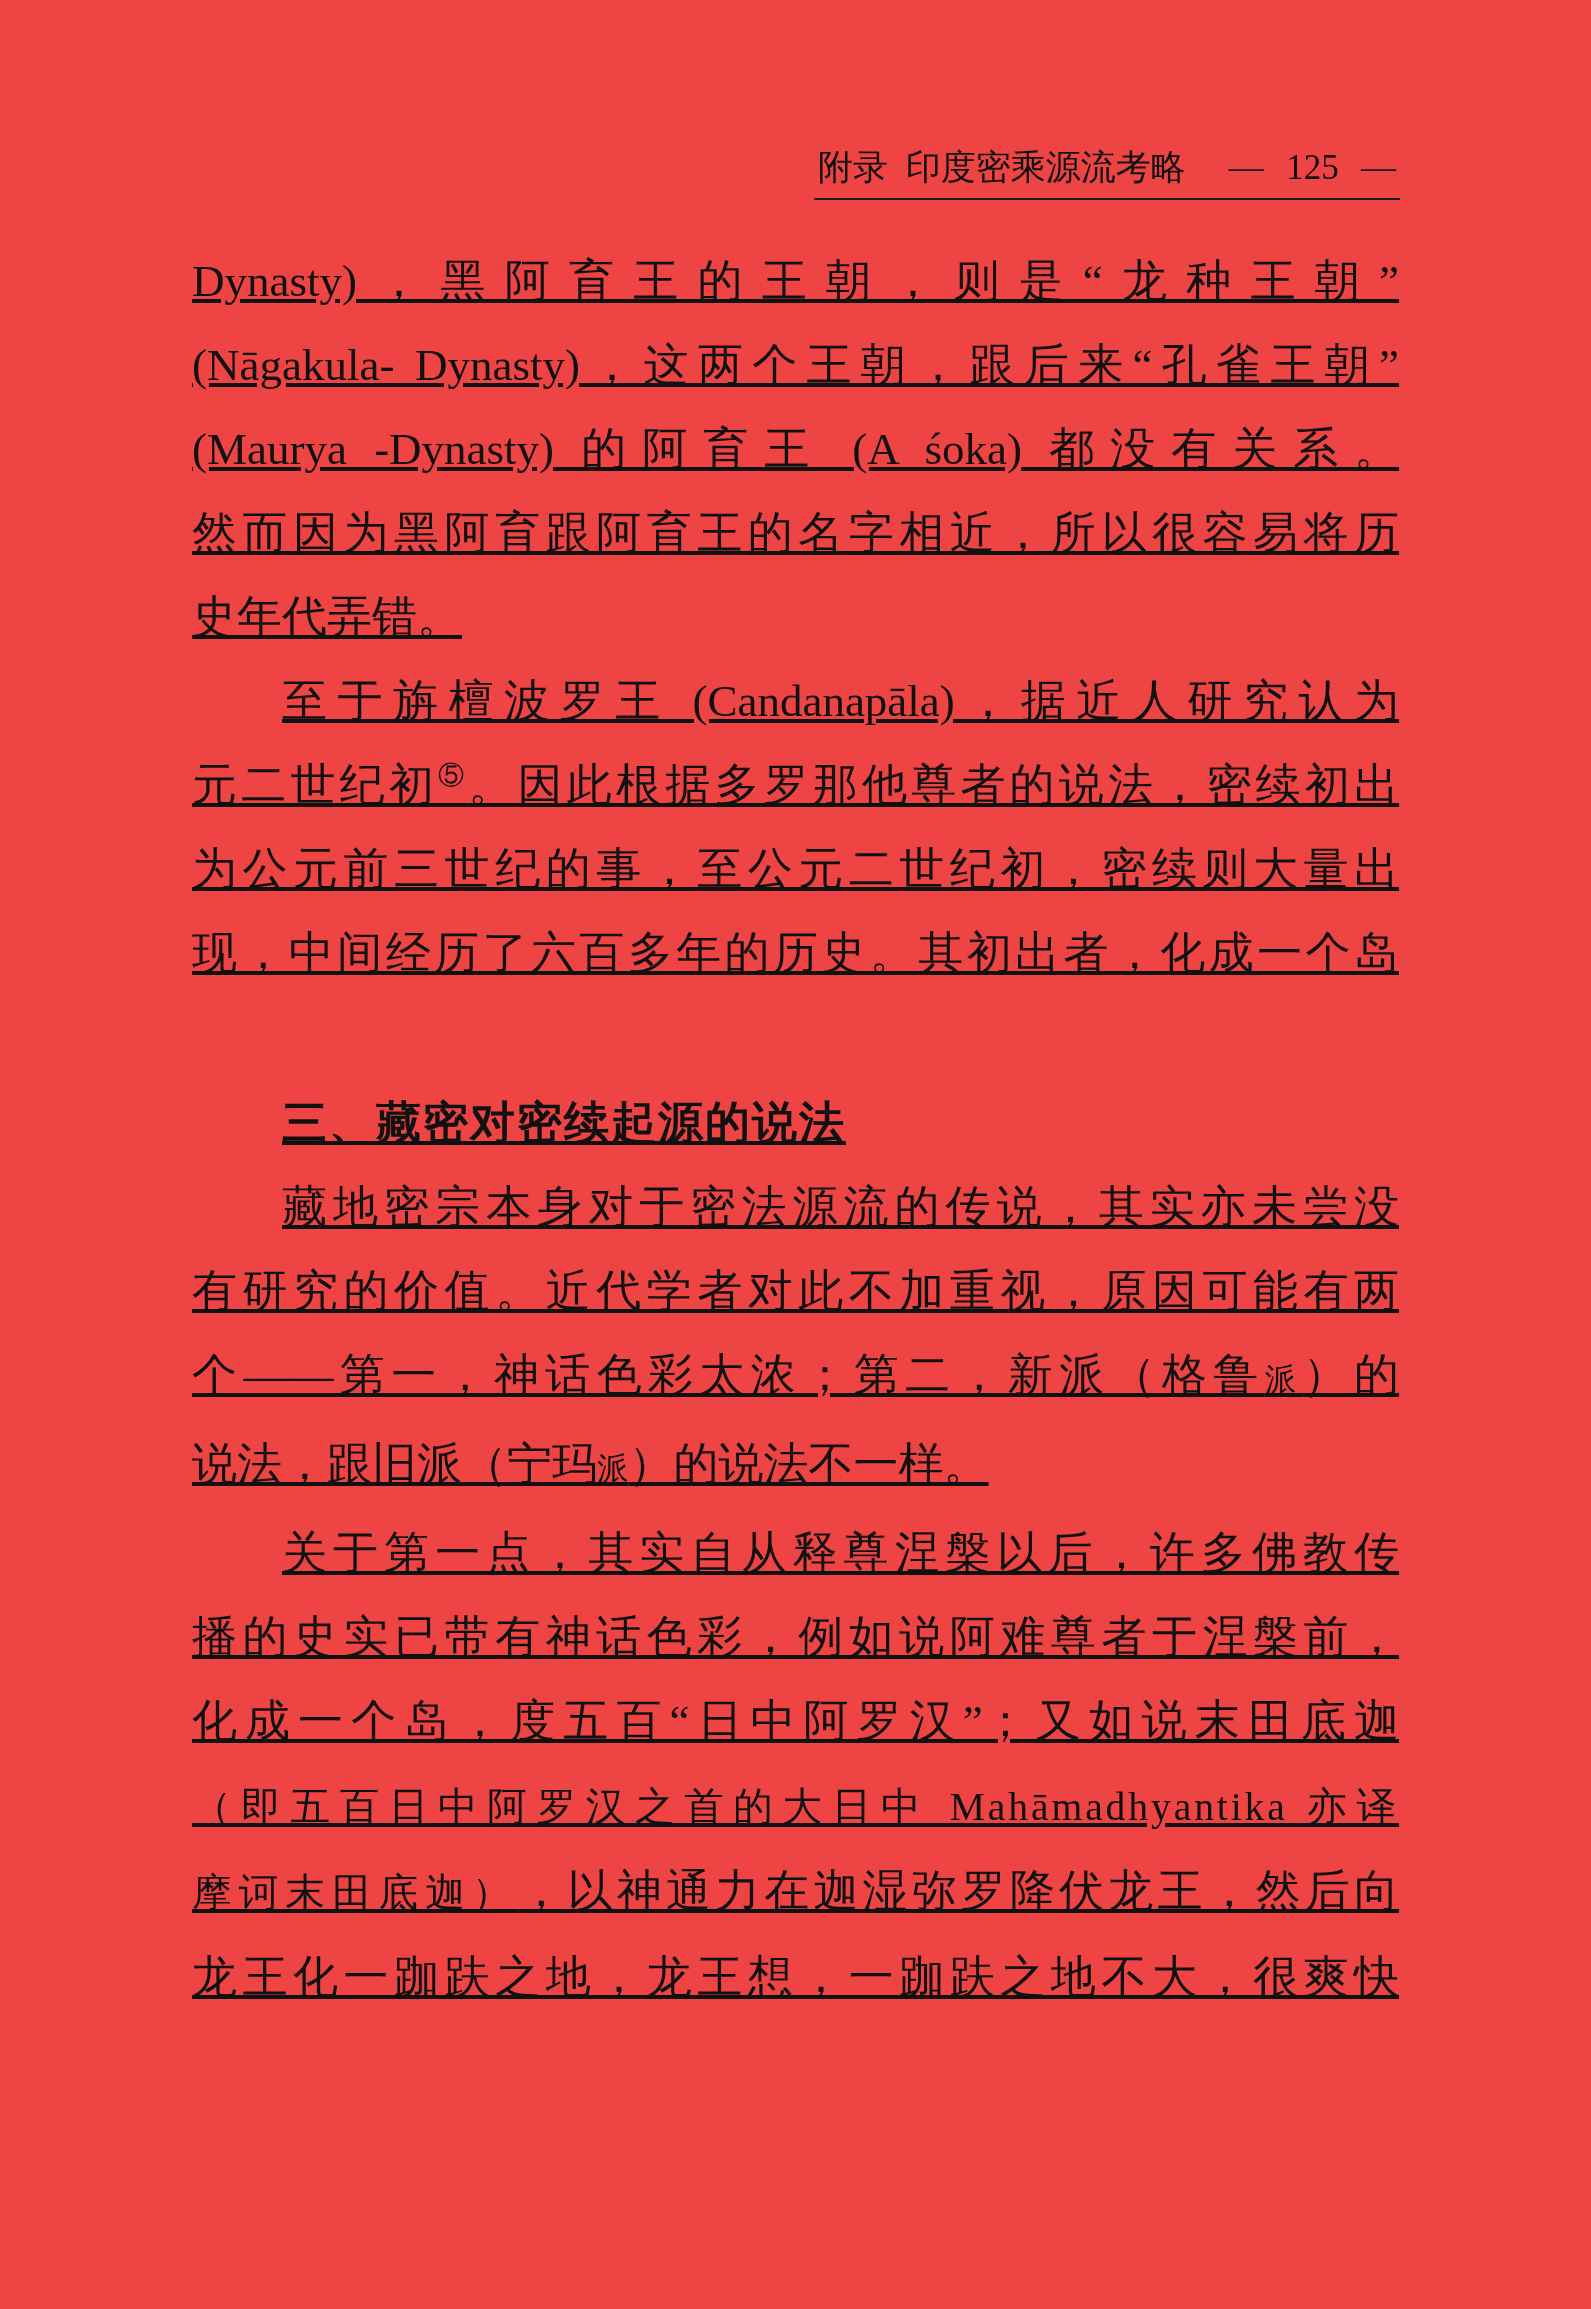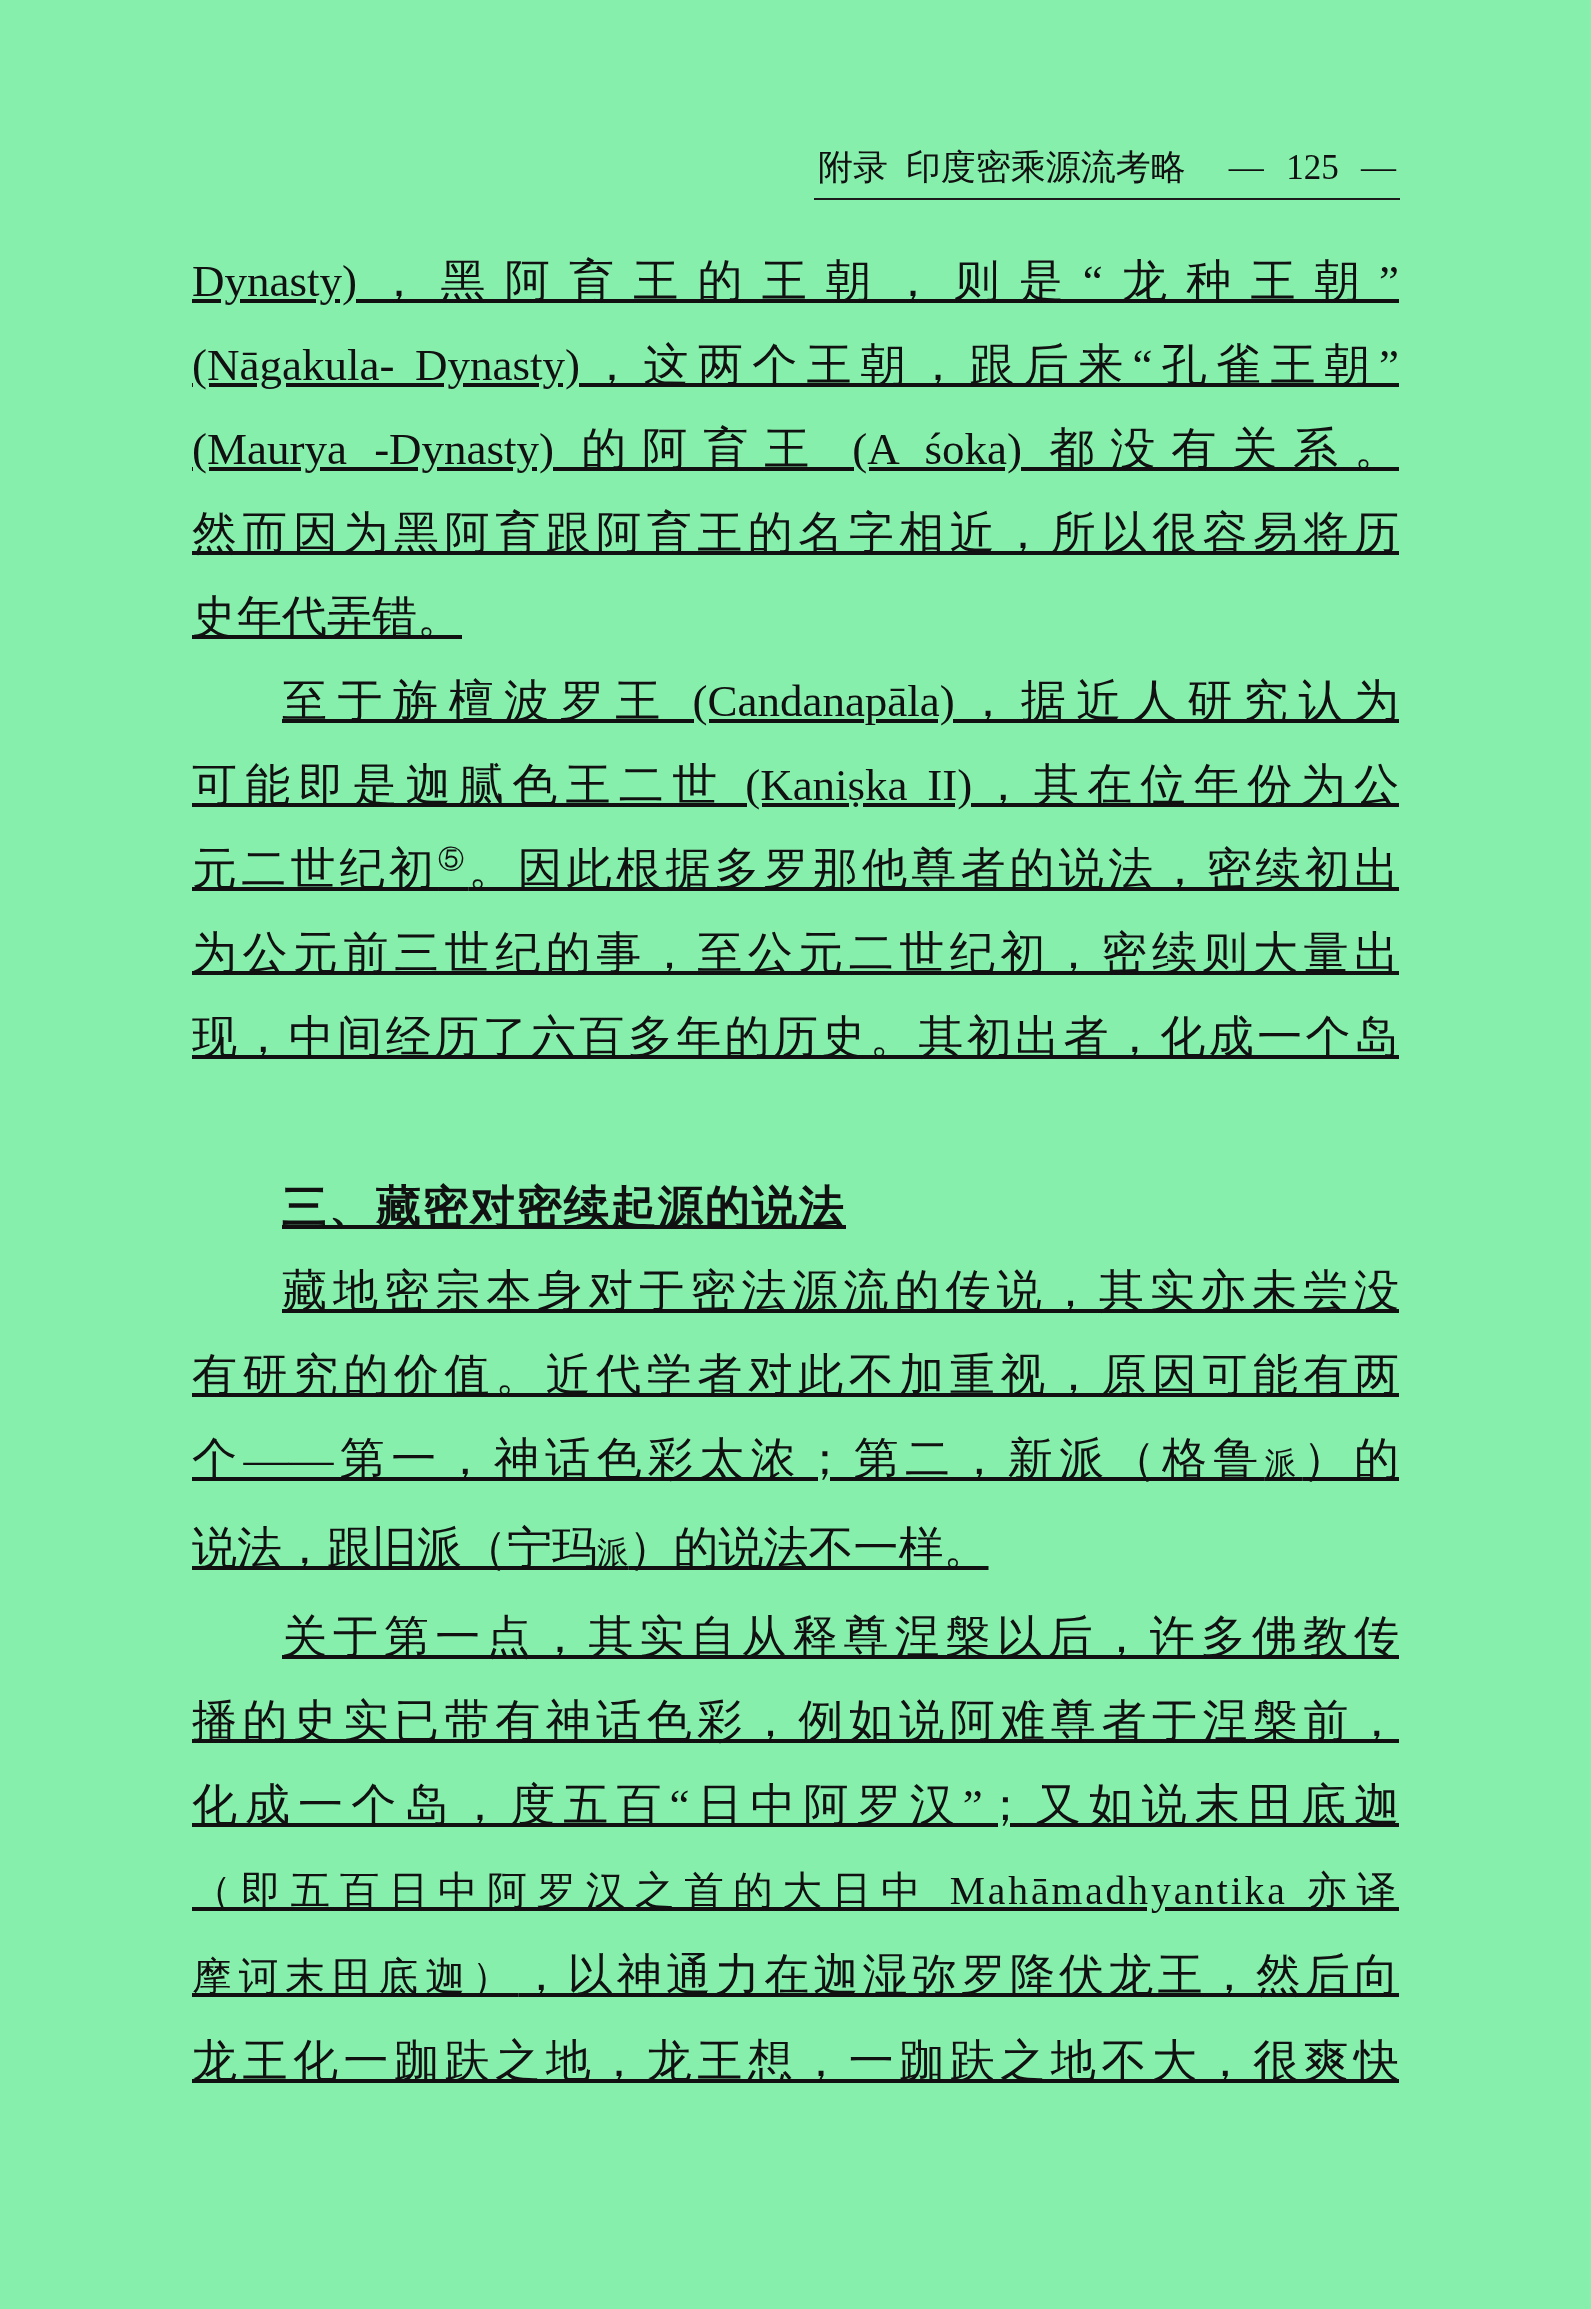--- a/index.html
+++ b/index.html
@@ -56,34 +56,33 @@
     letter-spacing:2px;
   }
   .seg-normal{}
   .seg-small{font-size:0.70em;}
   .seg-sup{font-size:0.58em; vertical-align:super; line-height:0;}
   .seg-kai{font-size:0.88em; letter-spacing:2.9px;}
 </style>
 </head>
 <body>
 
-<div class="book-page" style="background: #86efac; color: rgb(17, 17, 17);">
+<div class="book-page" style="background: #ef4444; color: rgb(17, 17, 17);">
 
   <div class="page-header">
     <span class="hdr-section">附录</span><span class="hdr-title">印度密乘源流考略</span><span class="hdr-page">— 125 —</span>
   </div>
 
   <div class="page-body">
       <div class="line just"><span class="seg-normal">Dynasty)，黑阿育王的王朝，则是“龙种王朝”</span></div>
       <div class="line just"><span class="seg-normal">(Nāgakula- Dynasty)，这两个王朝，跟后来“孔雀王朝”</span></div>
       <div class="line just"><span class="seg-normal">(Maurya -Dynasty) 的阿育王 (A śoka) 都没有关系。</span></div>
       <div class="line just"><span class="seg-normal">然而因为黑阿育跟阿育王的名字相近，所以很容易将历</span></div>
       <div class="line nojust"><span class="seg-normal">史年代弄错。</span></div>
       <div class="line indent just"><span class="seg-normal">至于旃檀波罗王 (Candanapāla)，据近人研究认为</span></div>
-      <div class="line just"><span class="seg-normal">可能即是迦腻色王二世 (Kaniṣka II)，其在位年份为公</span></div>
       <div class="line just"><span class="seg-normal">元二世纪初</span><span class="seg-sup">⑤</span><span class="seg-normal">。因此根据多罗那他尊者的说法，密续初出</span></div>
       <div class="line just"><span class="seg-normal">为公元前三世纪的事，至公元二世纪初，密续则大量出</span></div>
       <div class="line just"><span class="seg-normal">现，中间经历了六百多年的历史。其初出者，化成一个岛</span></div>
       <div class="line heading indent nojust"><span class="seg-normal">三、藏密对密续起源的说法</span></div>
       <div class="line indent just"><span class="seg-normal">藏地密宗本身对于密法源流的传说，其实亦未尝没</span></div>
       <div class="line just"><span class="seg-normal">有研究的价值。近代学者对此不加重视，原因可能有两</span></div>
       <div class="line just"><span class="seg-normal">个——第一，神话色彩太浓；第二，新派（格鲁</span><span class="seg-small">派</span><span class="seg-normal">）的</span></div>
       <div class="line nojust"><span class="seg-normal">说法，跟旧派（宁玛</span><span class="seg-small">派</span><span class="seg-normal">）的说法不一样。</span></div>
       <div class="line indent just"><span class="seg-normal">关于第一点，其实自从释尊涅槃以后，许多佛教传</span></div>
       <div class="line just"><span class="seg-normal">播的史实已带有神话色彩，例如说阿难尊者于涅槃前，</span></div>

